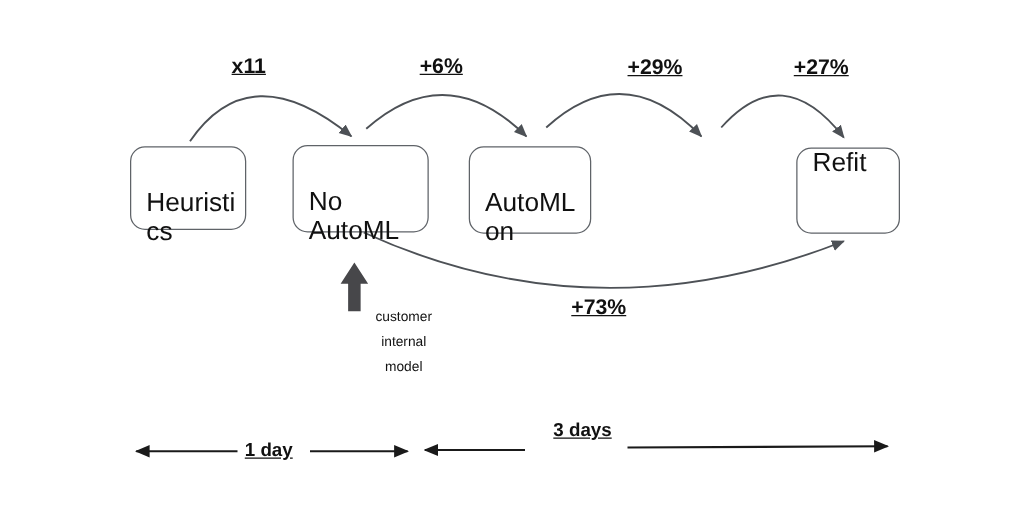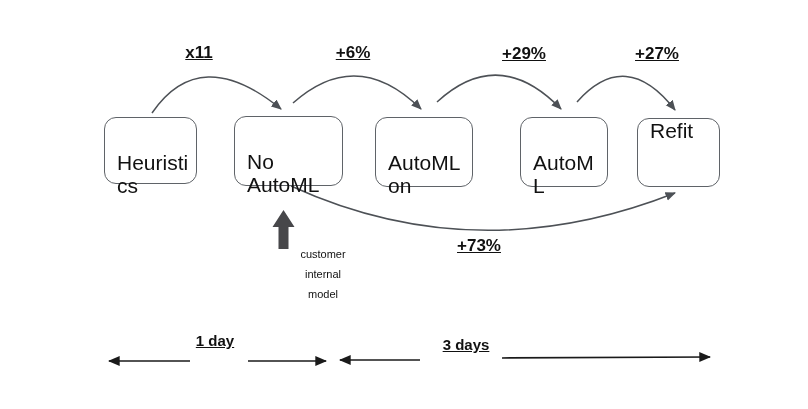--- a/index.html
+++ b/index.html
@@ -51,21 +51,21 @@
     font-size:17px;
     white-space:nowrap;
     text-decoration:underline;
   }
   .lbl-x11{left:199px;top:43px;}
   .lbl-6{left:353px;top:43px;}
   .lbl-29{left:524px;top:44px;}
   .lbl-27{left:625px;top:44px;margin-left:32px;}
   .lbl-73{left:479px;top:236px;}
   .lbl-duration{font-size:15px;}
-  .lbl-1day{left:215px;top:332px;}
+  .lbl-1day{left:215px;top:352px;}
   .lbl-3days{left:466px;top:336px;}
   .annotation{
     position:absolute;
     left:285px;top:244px;
     transform:translateX(-50%);
     text-align:center;
     color:var(--text);
     font-size:11px;
     line-height:20px;
     white-space:pre-line;
@@ -107,24 +107,20 @@
 cs</span>
   </div>
   <div class="node node2">
     <span>No
 AutoML</span>
   </div>
   <div class="node node3">
     <span>AutoML
 on</span>
   </div>
-  <div class="node node4">
-    <span>AutoM
-L</span>
-  </div>
   <div class="node node5 centered">
     <span>Refit</span>
   </div>
 
   <div class="lbl lbl-x11">x11</div>
   <div class="lbl lbl-6">+6%</div>
   <div class="lbl lbl-29">+29%</div>
   <div class="lbl lbl-27">+27%</div>
   <div class="lbl lbl-73">+73%</div>
 

